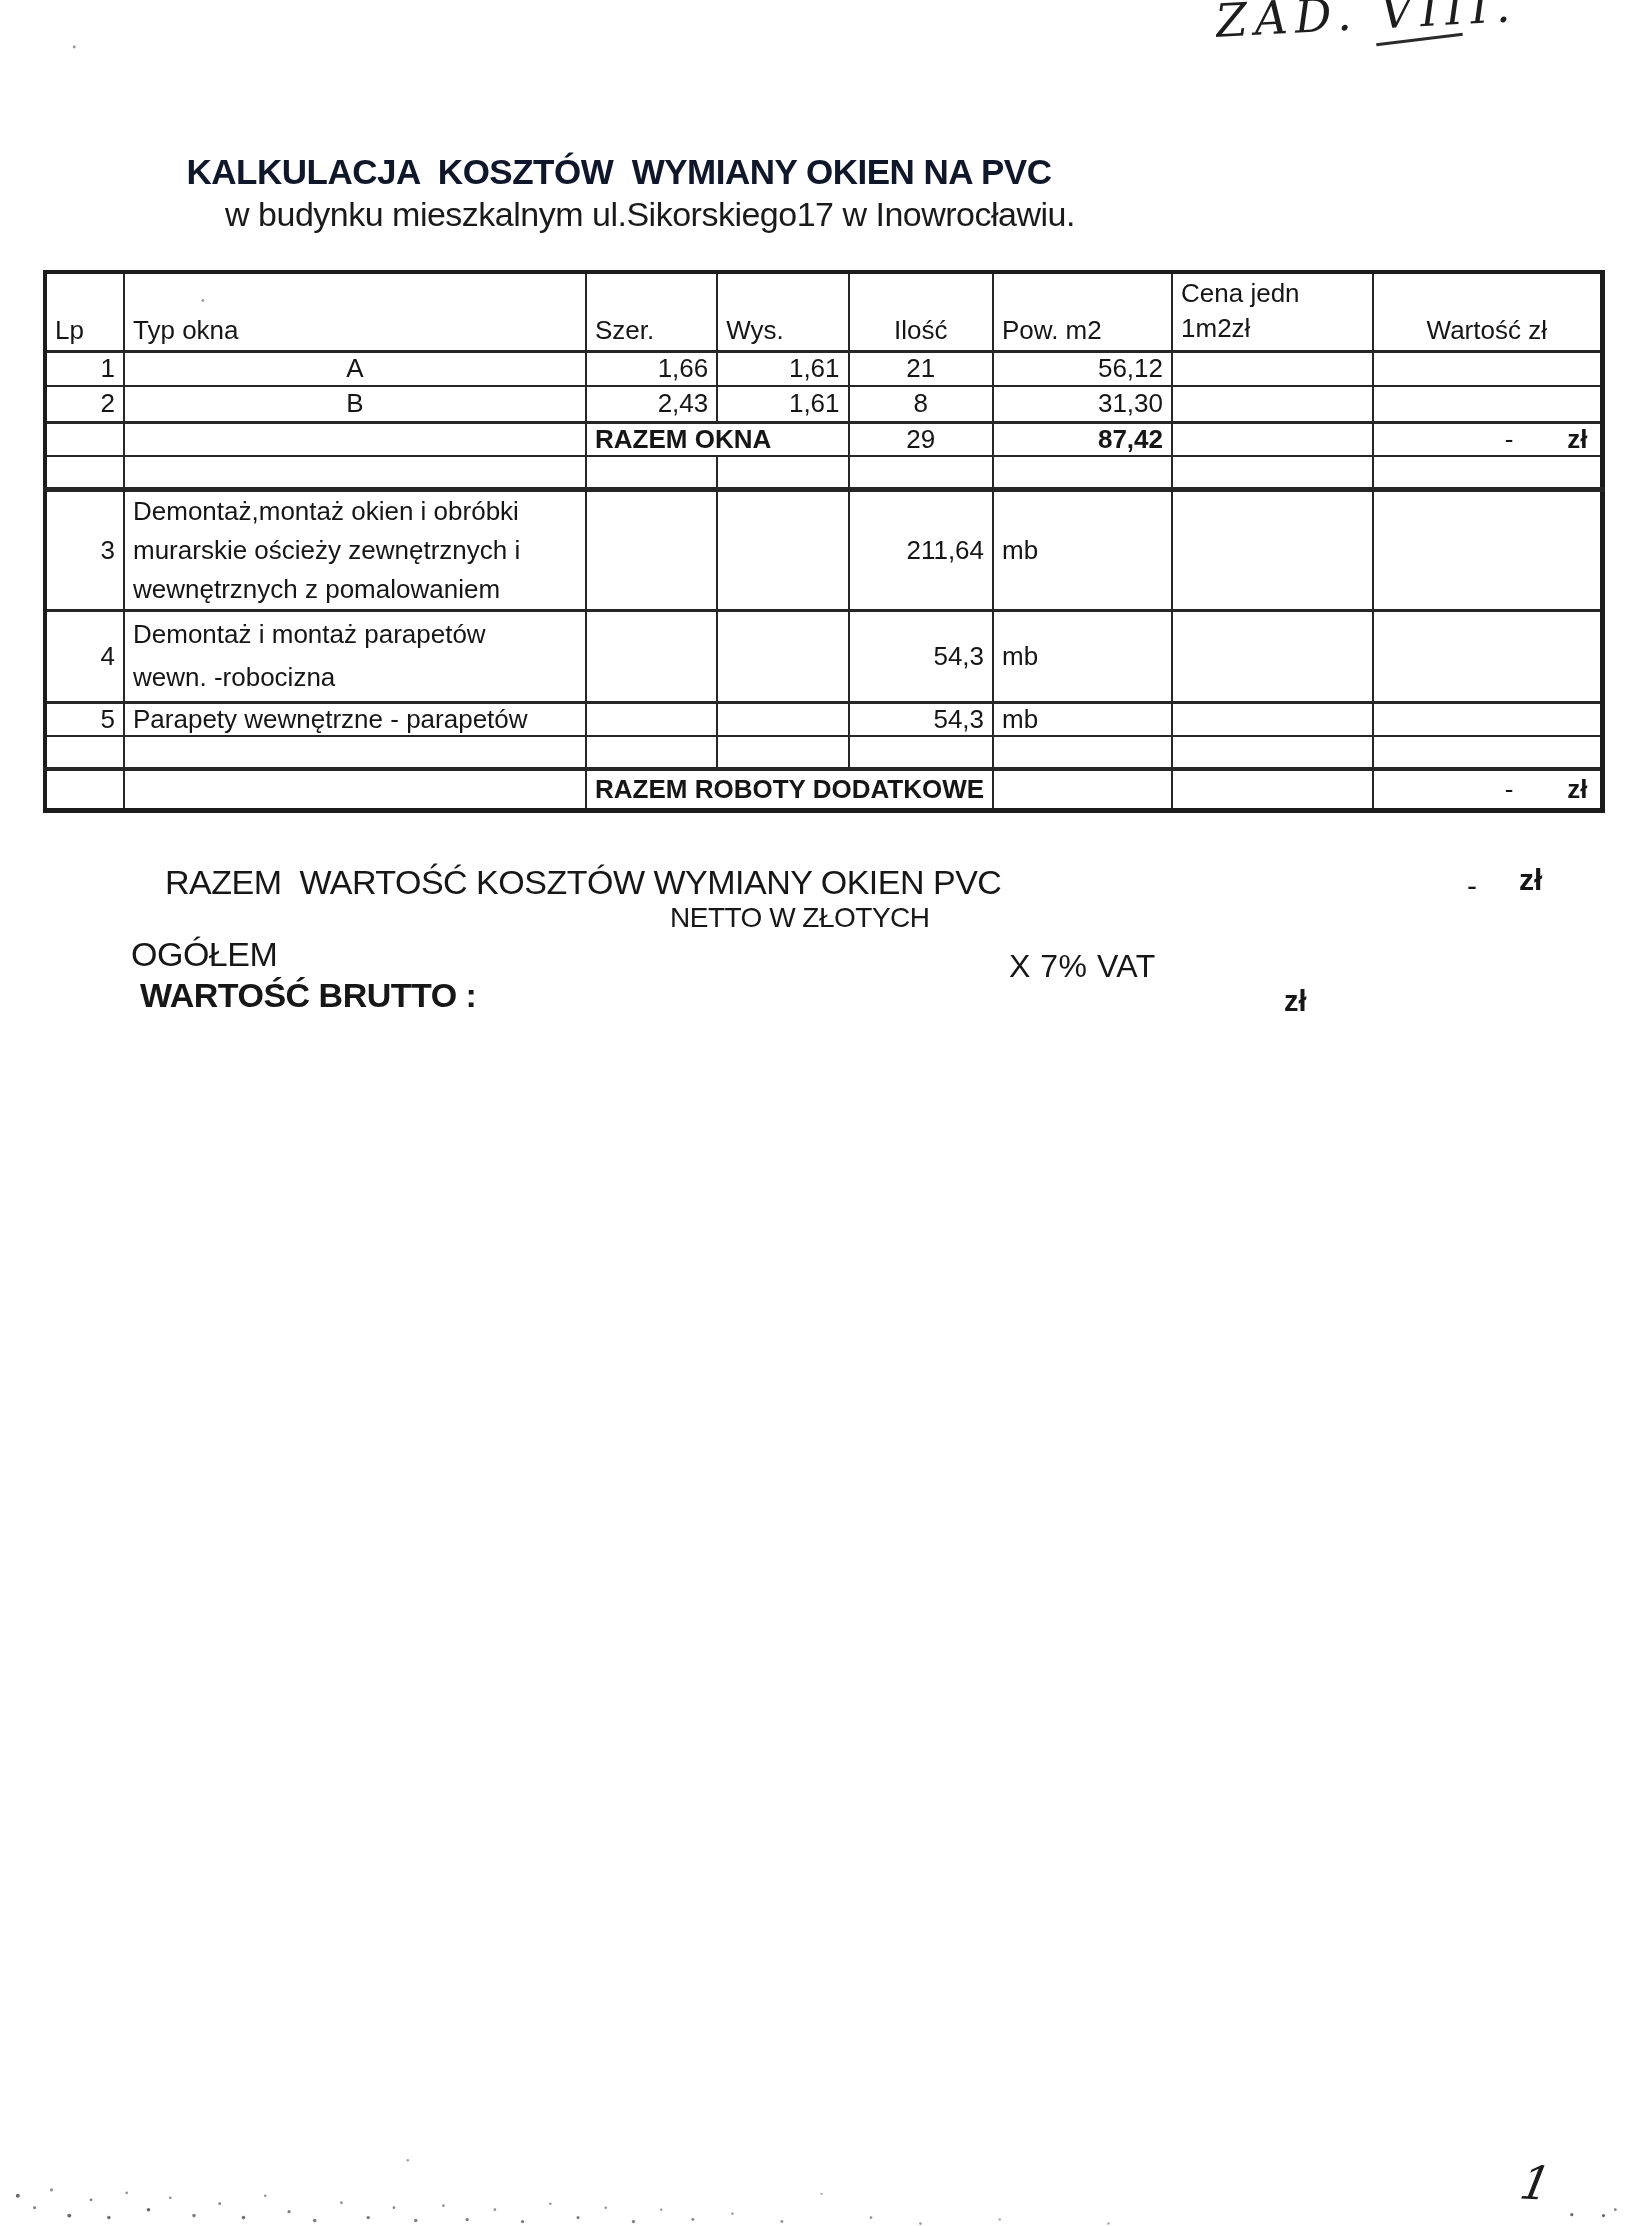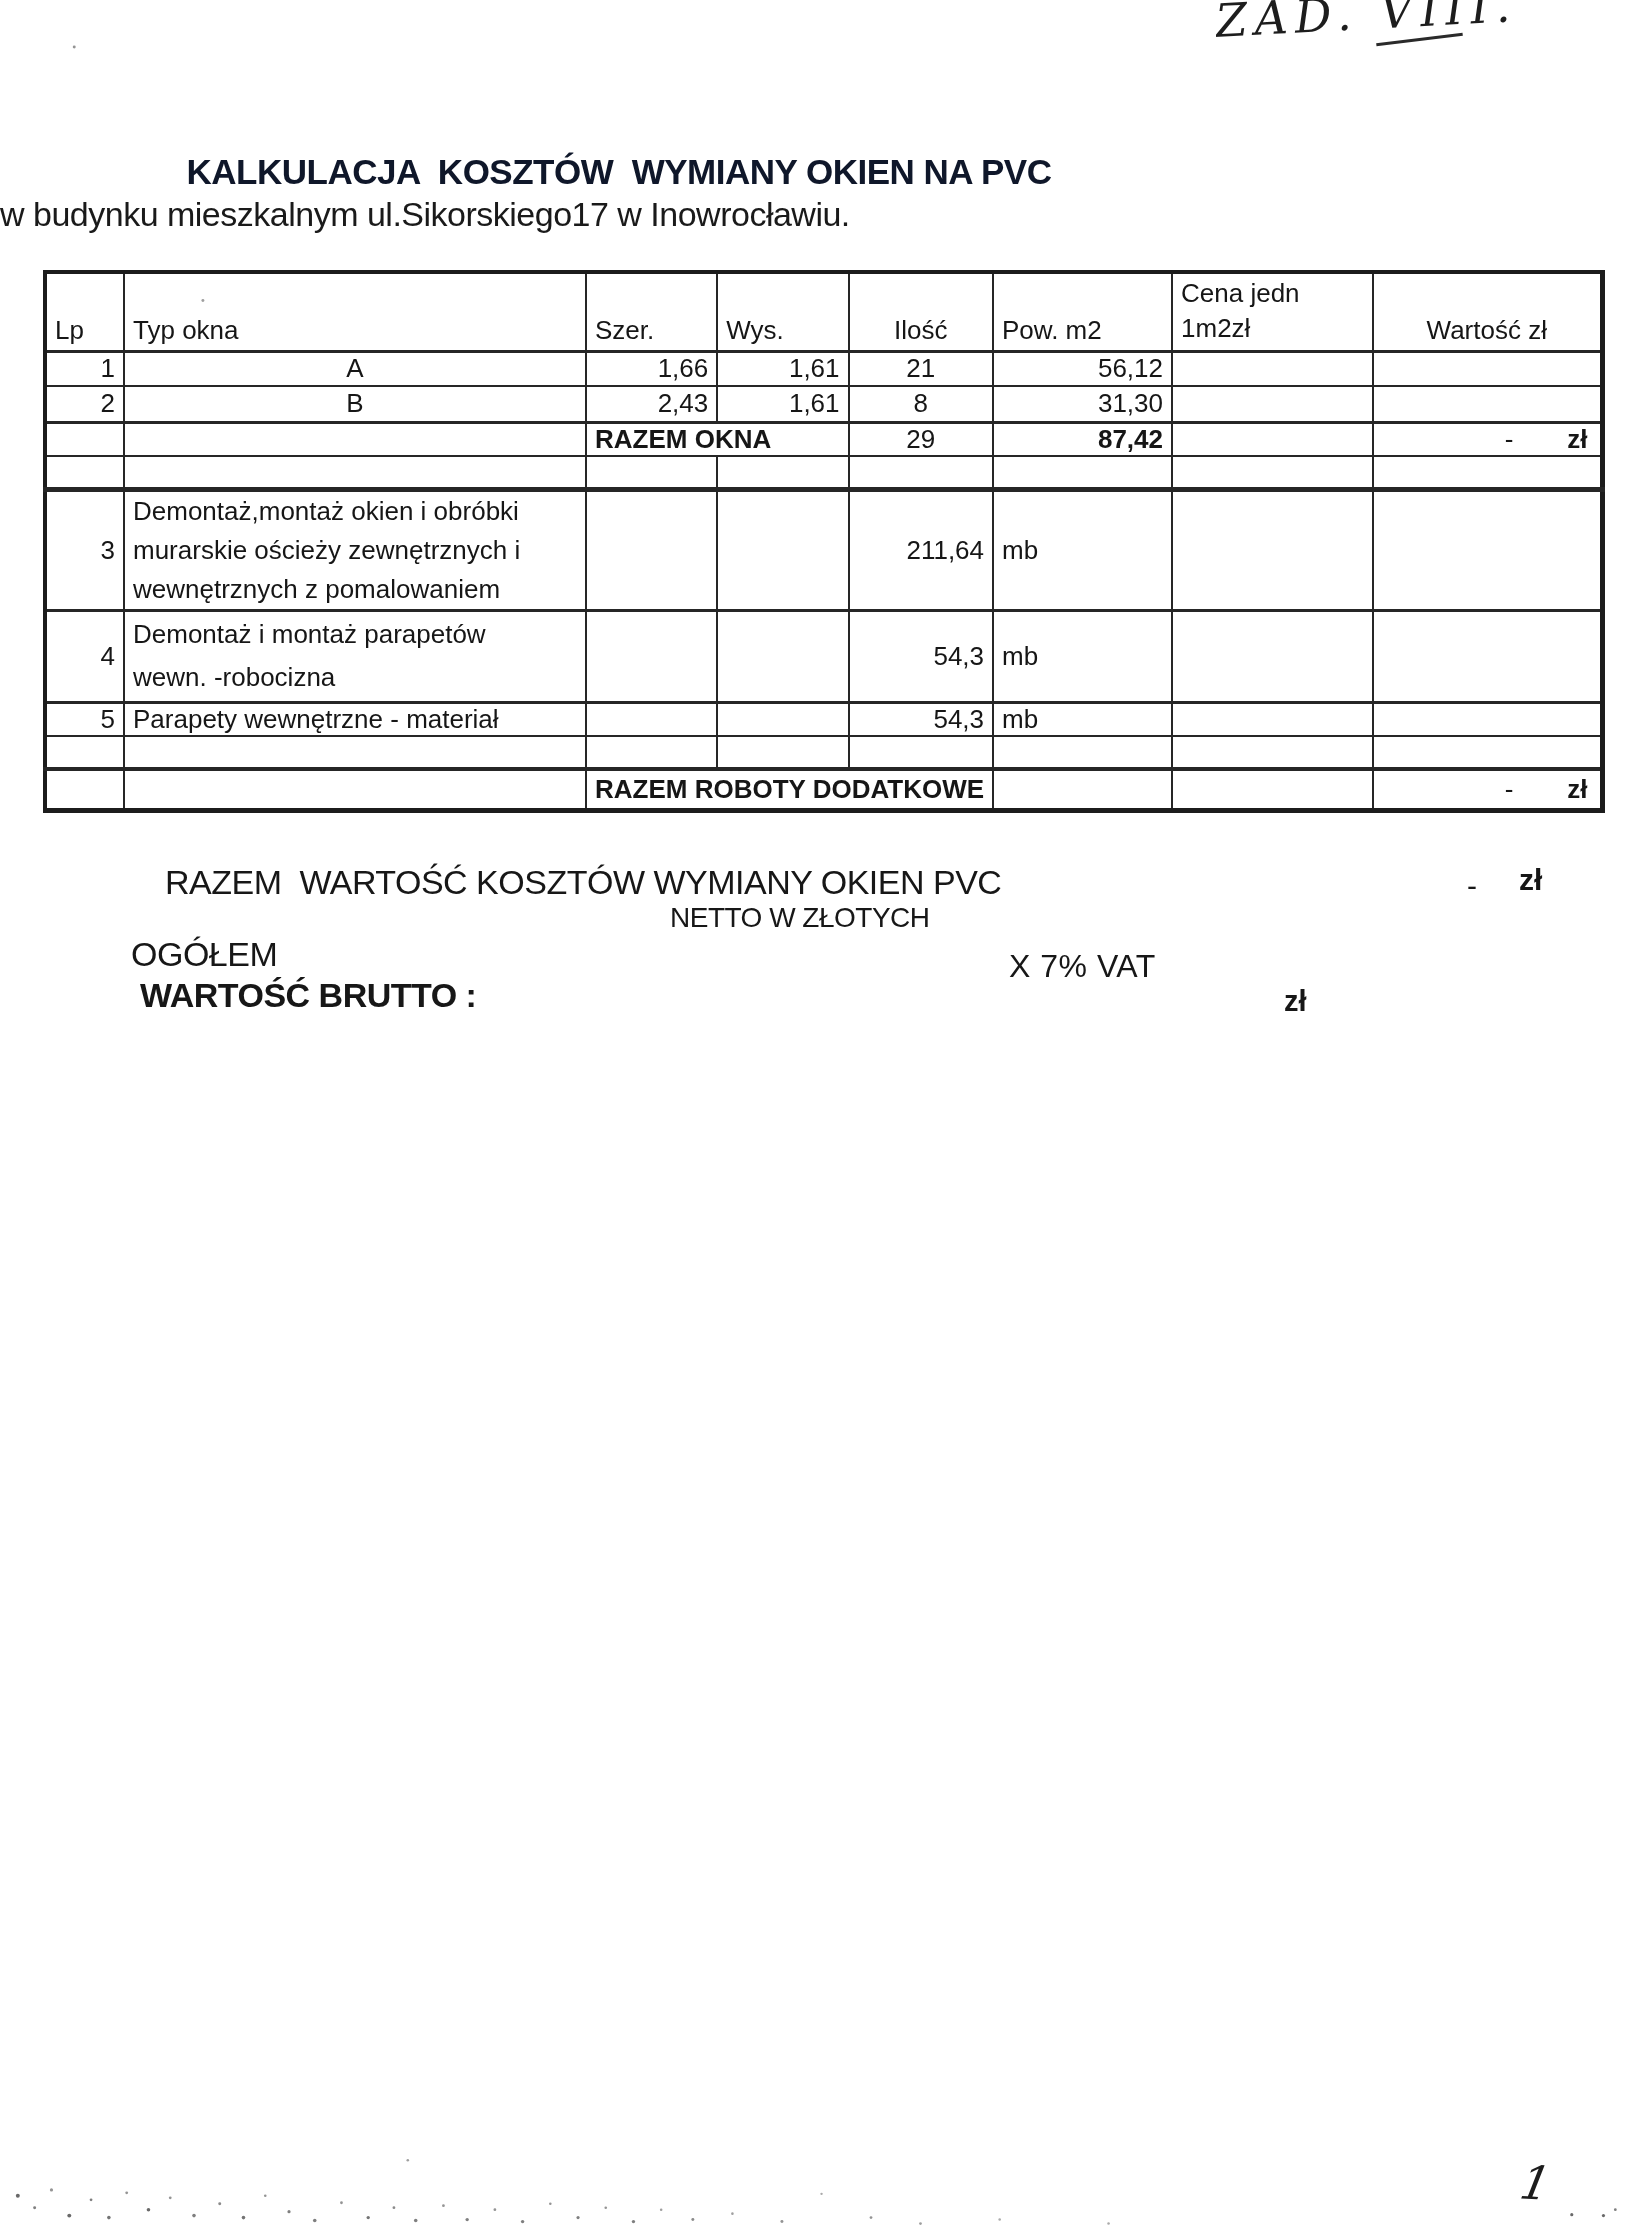--- a/index.html
+++ b/index.html
@@ -32,21 +32,21 @@
     transform:rotate(-7deg);
   }
   .doc-title{
     position:absolute;left:0;top:152px;width:1238px;
     font-size:35px;font-weight:bold;letter-spacing:-0.5px;
     white-space:pre;text-align:center;color:#0f172a;
   }
   .doc-subtitle{
     position:absolute;left:0;top:195px;width:1238px;
     font-size:34px;letter-spacing:-0.5px;
-    white-space:pre;color:#1a1a1a;
+    white-space:pre;text-align:center;color:#1a1a1a;padding-left:31px;
   }
   
   table.cost{
     position:absolute;left:43px;top:270px;
     border-collapse:collapse;table-layout:fixed;
     border:4px solid #1c1c1c;border-right-width:5px;border-bottom-width:5px;
     font-size:26px;color:#161616;
   }
   table.cost td{
     border:2px solid #262626;
@@ -197,21 +197,21 @@
         <td></td>
         <td></td>
         <td class="r vbot">54,3</td>
         <td class="l vbot">mb</td>
         <td></td>
         <td></td>
       </tr>
 
       <tr class="rw34">
         <td class="r">5</td>
-        <td class="l">Parapety wewnętrzne - materiał</td>
+        <td class="l">Parapety wewnętrzne - parapetów</td>
         <td></td>
         <td></td>
         <td class="r">54,3</td>
         <td class="l">mb</td>
         <td></td>
         <td></td>
       </tr>
 
       <tr class="rw33 bb4">
         <td></td>

